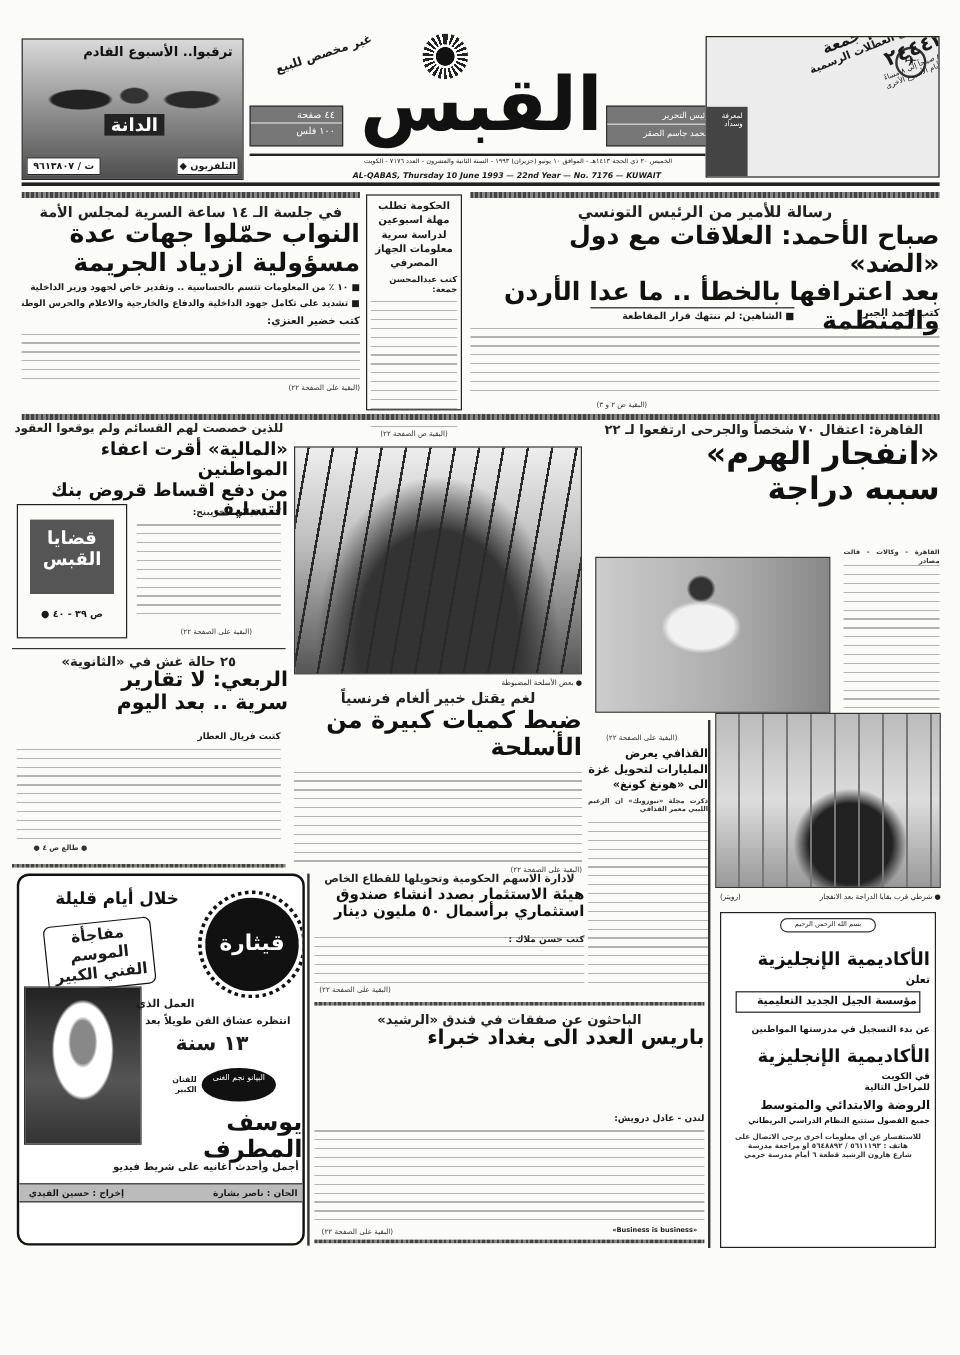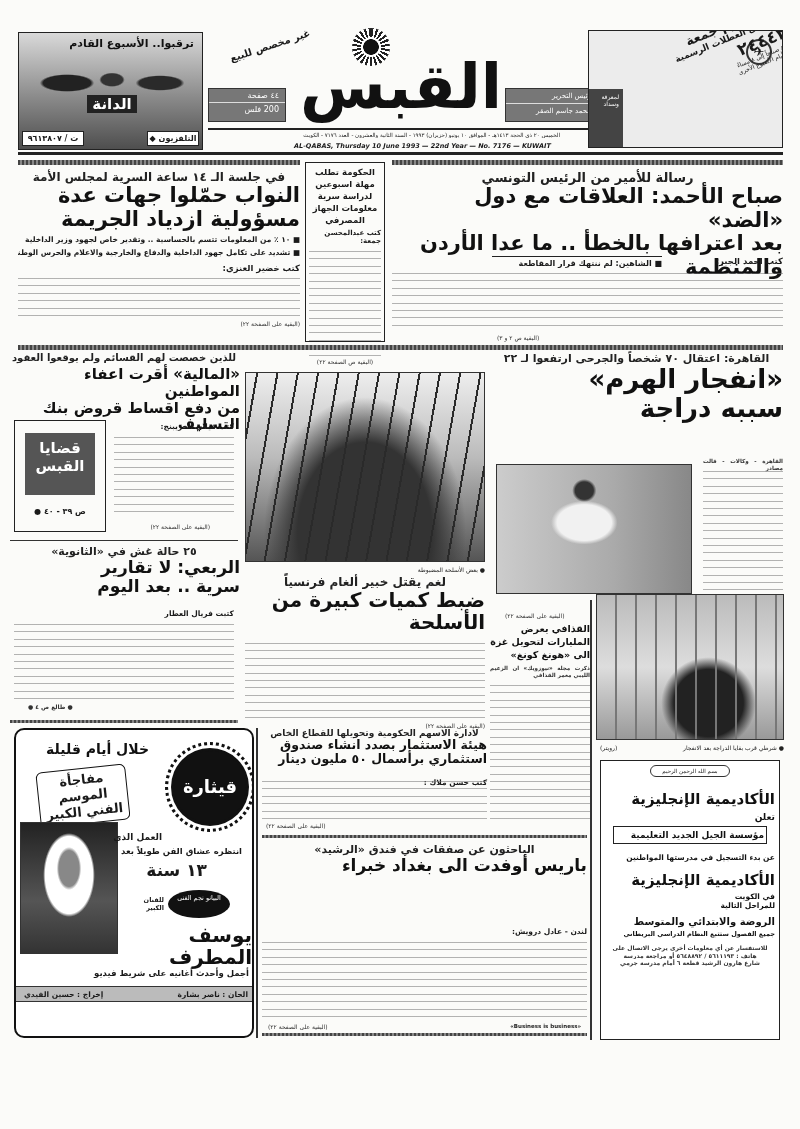--- a/index.html
+++ b/index.html
@@ -42,21 +42,21 @@
     <div class="abs box" style="right:3px;bottom:3px;width:52px;height:15px;background:#fff;font-size:8px;font-weight:bold;text-align:center;line-height:13px;">
       <span>◆</span>
       <span>التلفزيون</span>
     </div>
   </div>
 
   <div class="abs" style="left:228px;top:40px;font-size:10px;font-weight:bold;transform:rotate(-18deg);">غير مخصص للبيع</div>
 
   <div class="abs" style="left:208px;top:88px;width:78px;height:34px;background:#777;border:1px solid #333;">
     <div class="rtl" style="font-size:8px;color:#fff;padding:2px 6px;border-bottom:1px solid #ddd;">٤٤ صفحة</div>
-    <div class="rtl" style="font-size:8px;color:#fff;padding:2px 6px;">200 فلس</div>
+    <div class="rtl" style="font-size:8px;color:#fff;padding:2px 6px;">١٠٠ فلس</div>
   </div>
 
   <div class="abs" style="left:352px;top:28px;width:38px;height:38px;border-radius:50%;
        background:radial-gradient(circle,#111 0 28%,#fff 30% 36%,transparent 38%),
        repeating-conic-gradient(#222 0 8deg,#fff 8deg 16deg);"></div>
   <div class="abs center" style="left:300px;top:52px;width:200px;font-size:62px;font-weight:900;line-height:70px;color:#111;letter-spacing:2px;">القبس</div>
 
   <div class="abs" style="left:505px;top:88px;width:92px;height:34px;background:#777;border:1px solid #333;">
     <div class="rtl" style="font-size:7px;color:#fff;padding:3px 5px;border-bottom:1px solid #ddd;">رئيس التحرير</div>
     <div class="rtl" style="font-size:7px;color:#fff;padding:3px 5px;">محمد جاسم الصقر</div>
@@ -208,21 +208,21 @@
   <div class="abs rtl" style="left:8px;top:238px;width:225px;font-size:8.5px;font-weight:bold;">أجمل وأحدث أغانيه على شريط فيديو</div>
   <div class="abs" style="left:0;top:256px;width:240px;height:16px;background:#bbb;border-top:1px solid #333;border-bottom:1px solid #333;display:flex;justify-content:space-between;padding:0 8px;direction:rtl;">
     <span style="font-size:7.5px;font-weight:bold;line-height:15px;">الحان : ناصر بشارة</span>
     <span style="font-size:7.5px;font-weight:bold;line-height:15px;">إخراج : حسين الفيدي</span>
   </div>
 </div>
 
 <div class="abs" style="left:262px;top:835px;width:325px;height:205px;">
   <div class="grey-rule" style="height:3px;"></div>
   <div class="kicker" style="font-size:11px;margin-top:5px;">الباحثون عن صفقات في فندق «الرشيد»</div>
-  <div class="headline" style="font-size:17px;">باريس أوفدت الى بغداد خبراء</div>
+  <div class="headline" style="font-size:17px;">باريس العدد الى بغداد خبراء</div>
   <div class="abs byline" style="right:0;top:92px;font-size:7.5px;">لندن - عادل درويش:</div>
   <div class="abs dotted-lines" style="left:0;top:104px;width:325px;height:82px;"></div>
   <div class="abs" style="right:6px;top:188px;font-size:5.5px;font-weight:bold;">«Business is business»</div>
   <div class="abs cont" style="left:6px;top:188px;">(البقية على الصفحة ٢٢)</div>
   <div class="abs grey-rule" style="left:0;top:198px;width:325px;height:3px;"></div>
 </div>
 
 <div class="abs vrule" style="left:590px;top:600px;height:440px;"></div>
 <div class="abs vrule" style="left:256px;top:728px;height:310px;"></div>
 

